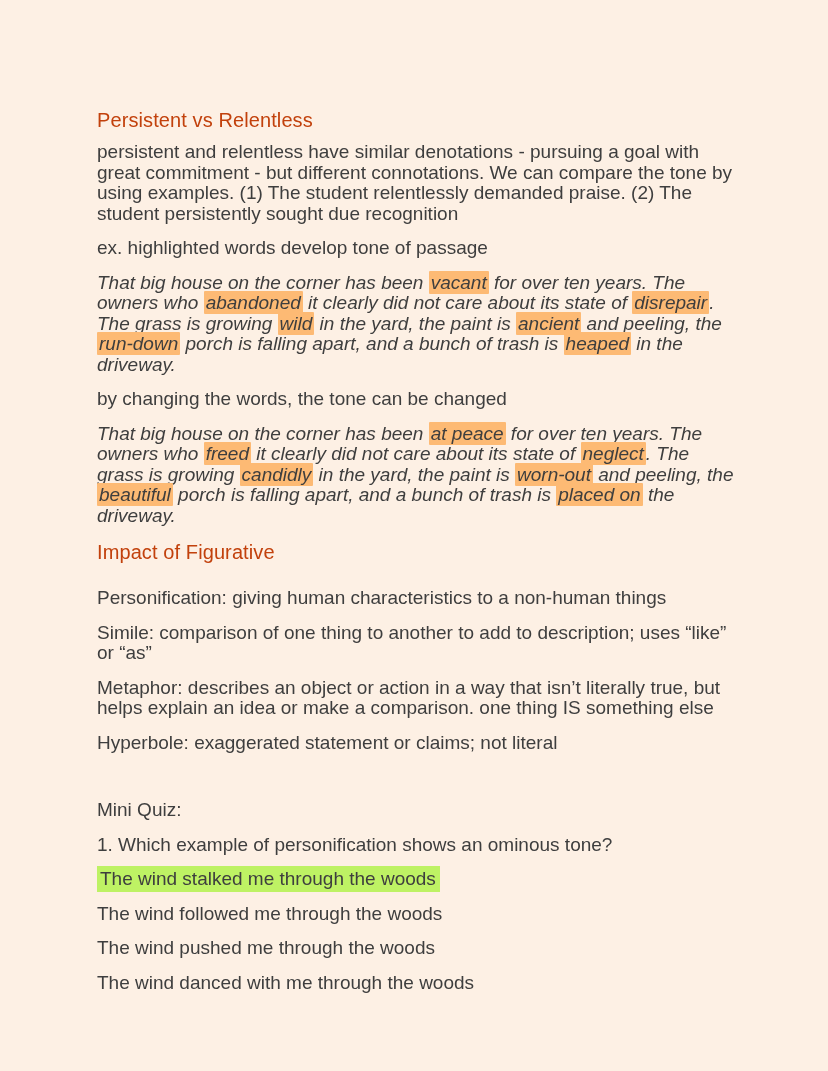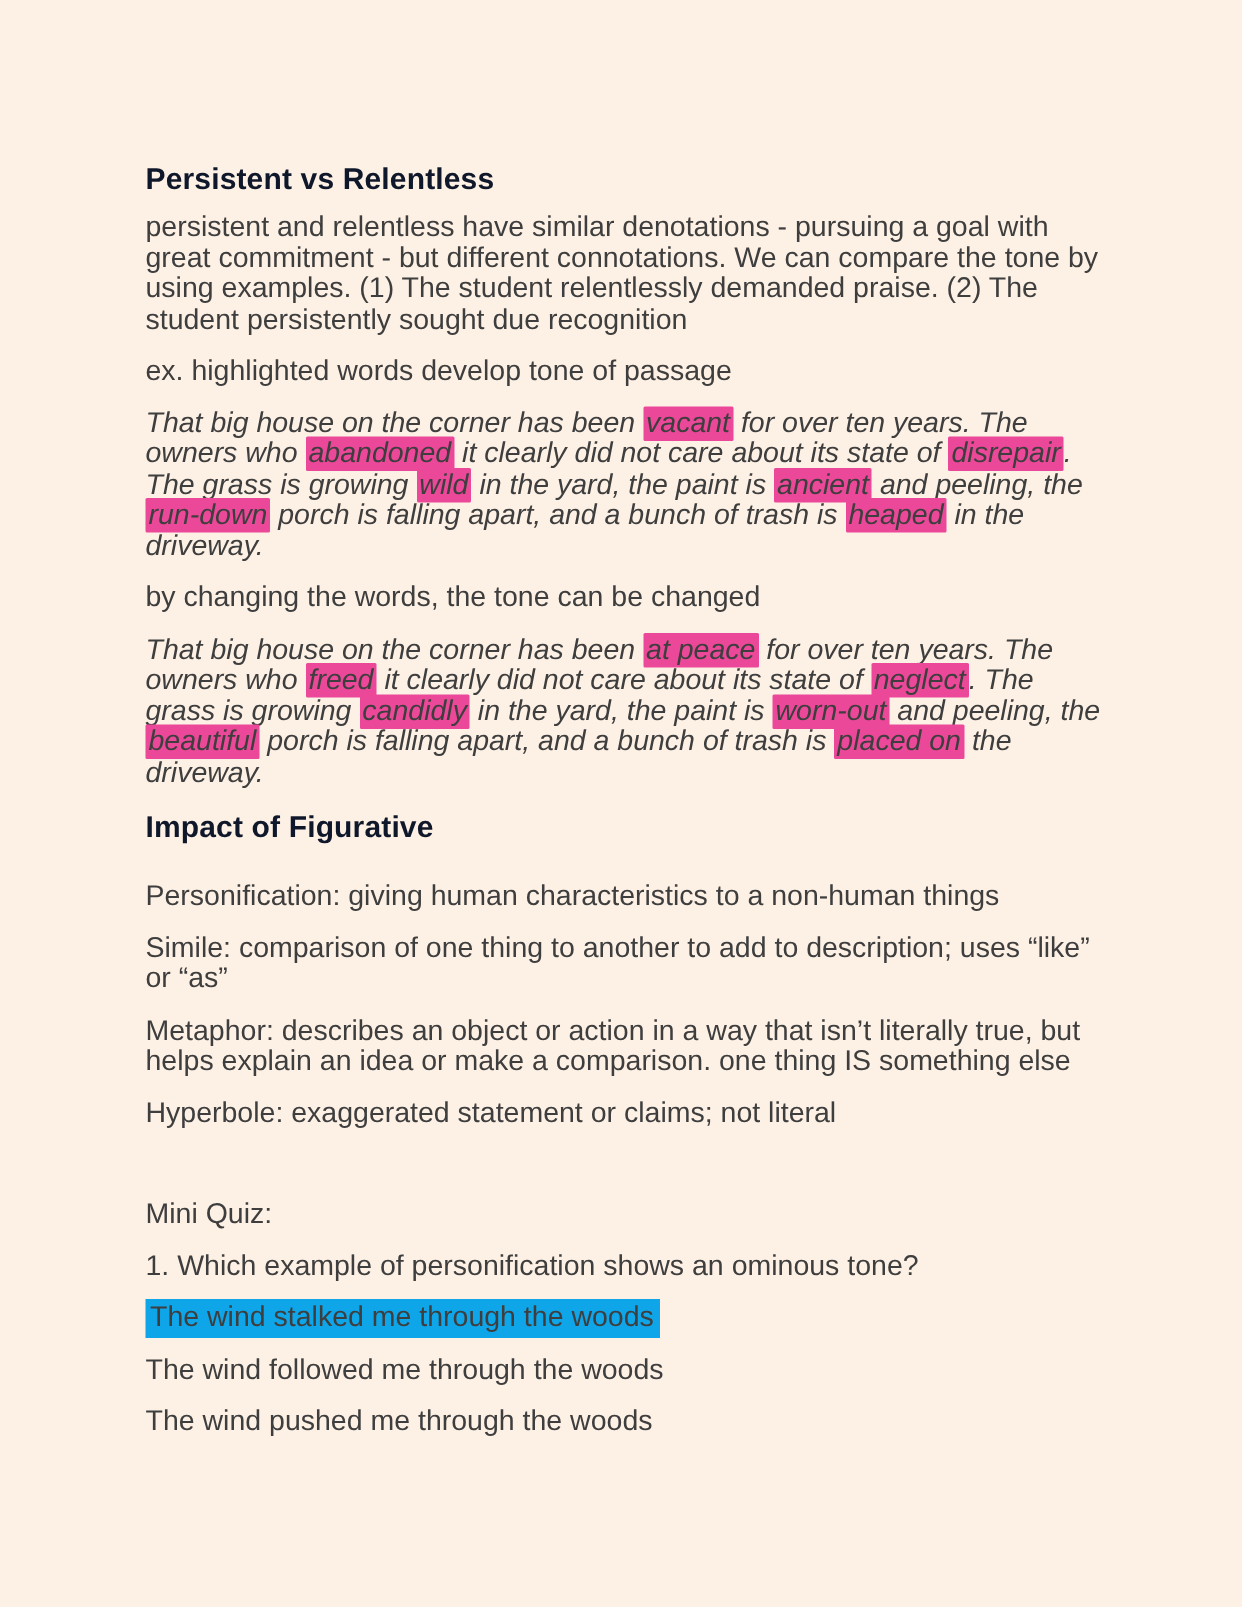--- a/index.html
+++ b/index.html
@@ -19,48 +19,48 @@
     width: 828px;
     height: 1071px;
     padding: 108px 90px 0 97px;
   }
   .content {
     width: 640px;
   }
   h1.section-heading {
     font-size: 20px;
     line-height: 24px;
-    font-weight: 700;
-    color: #0f172a;
+    font-weight: 400;
+    color: #c2410c;
     margin: 0 0 10px 0;
     letter-spacing: 0.1px;
   }
   h1.section-heading.with-gap {
     margin-top: 6px;
     margin-bottom: 24px;
   }
   p.body-text {
     font-size: 19px;
     line-height: 20.5px;
     margin: 0 0 14px 0;
     font-weight: 400;
   }
   p.passage {
     font-style: italic;
   }
   .spacer-block {
     height: 33px;
   }
   .hl-soft {
-    background: #ec4899;
+    background: #fdba74;
     padding: 1px 2px;
     border-radius: 1px;
   }
   .hl-bright {
-    background: #0ea5e9;
+    background: #bef264;
     padding: 2px 4px 3px 3px;
   }
 </style>
 </head>
 <body>
 
 <div class="page">
   <div class="content">
 
     <h1 class="section-heading">Persistent vs Relentless</h1>
@@ -90,15 +90,16 @@
     <p class="body-text">Mini Quiz:</p>
 
     <p class="body-text">1. Which example of personification shows an ominous tone?</p>
 
     <p class="body-text"><span class="hl-bright">The wind stalked me through the woods</span></p>
 
     <p class="body-text"><span>The wind followed me through the woods</span></p>
 
     <p class="body-text"><span>The wind pushed me through the woods</span></p>
 
+    <p class="body-text"><span>The wind danced with me through the woods</span></p>
 
   </div>
 </div>
 
 </body></html>

